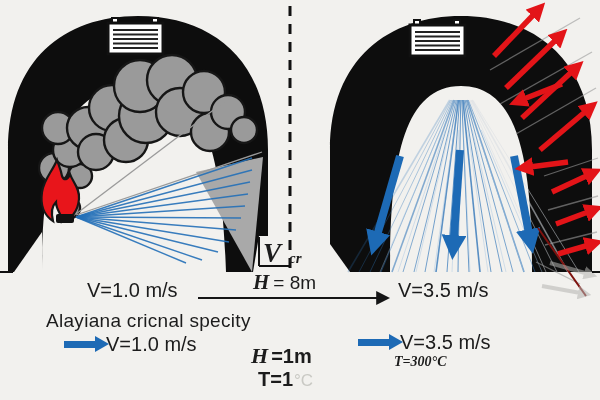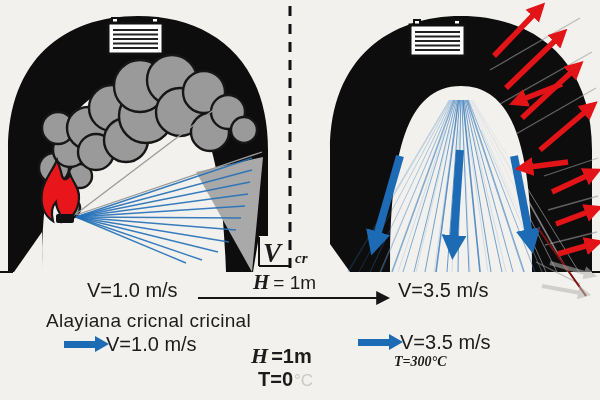--- a/index.html
+++ b/index.html
@@ -15,21 +15,21 @@
   .serifI{font-family:"Liberation Serif",serif;font-style:italic;font-weight:600;}
 
   #v-left-top{left:87px;top:280px;font-size:20px;}
   #v-right-top{left:398px;top:280px;font-size:20px;}
 
   #h-upper{left:253px;top:272px;font-size:19px;display:flex;align-items:baseline;gap:4px;}
   #h-upper .sym{font-size:21px;}
 
   #vcr{left:263px;top:240px;display:flex;align-items:flex-start;}
   #vcr .sym{font-size:27px;}
-  #vcr .sub{font-size:15px;margin-left:14px;margin-top:11px;}
+  #vcr .sub{font-size:15px;margin-left:8px;margin-top:11px;}
 
   #caption-left{left:46px;top:311px;font-size:19px;letter-spacing:.3px;}
   #caption-right{left:344px;top:309px;font-size:19px;letter-spacing:.3px;}
 
   .velrow{display:flex;align-items:center;gap:10px;}
   #vel-left{left:64px;top:334px;}
   #vel-right{left:358px;top:332px;}
   .velrow .val{font-size:20px;}
   .barrow{width:32px;height:7px;background:#1d6ab5;position:relative;display:inline-block;}
   .barrow::after{
@@ -228,48 +228,48 @@
     <line x1="592" y1="272" x2="600" y2="272"></line>
   </g>
 
   <line x1="198" y1="298" x2="386" y2="298" stroke="#161616" stroke-width="2" marker-end="url(#mblack)"></line>
 </svg>
 
 <div class="txt" id="v-left-top">V=1.0 m/s</div>
 
 <div class="txt" id="h-upper">
   <span class="sym serifBI">H</span>
-  <span>= 1m</span>
+  <span>= 8m</span>
 </div>
 
 <div class="txt" id="v-right-top">V=3.5 m/s</div>
 
 <div class="txt" id="vcr">
   <span class="sym serifBI">V</span>
   <span class="sub serifBI">cr</span>
 </div>
 
-<div class="txt" id="caption-left">Alayiana cricnal cricinal</div>
+<div class="txt" id="caption-left">Alayiana cricnal specity</div>
 
 <div class="txt velrow" id="vel-left">
   <span class="barrow"></span>
   <span class="val">V=1.0 m/s</span>
 </div>
 
 
 <div class="txt velrow" id="vel-right">
   <span class="barrow"></span>
   <span class="val">V=3.5 m/s</span>
 </div>
 
 <div class="txt serifI" id="temp-right">T=300°C</div>
 
 <div class="txt" id="center-h">
   <span class="sym serifBI">H</span>
   <span class="rest">=1m</span>
 </div>
 
 <div class="txt" id="center-t">
-  <span class="val">T=0</span>
+  <span class="val">T=1</span>
   <span class="unit">°C</span>
 </div>
 
 </div>
 
 </body></html>

